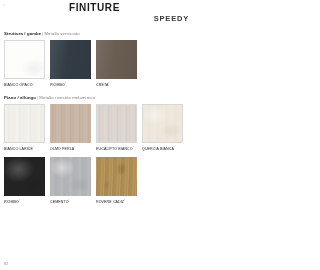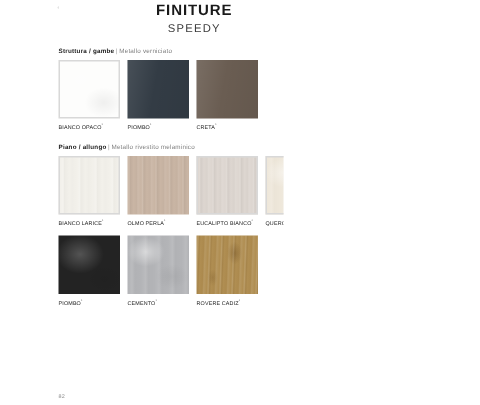--- a/index.html
+++ b/index.html
@@ -14,42 +14,42 @@
     font-family: "Liberation Sans", sans-serif;
     color: #231f20;
     position: relative;
   }
 
   .page {
     width: 189px;
     height: 270px;
     position: relative;
     box-sizing: border-box;
-    margin-left: 35px;
   }
 
   
   .header {
     padding-top: 2px;
     text-align: center;
   }
   .title {
     font-size: 10px;
     font-weight: bold;
     letter-spacing: 0.6px;
     line-height: 11px;
     color: #1a1a1a;
   }
   .subtitle {
     font-size: 7.5px;
-    font-weight: normal;
+    font-weight: bold;
     letter-spacing: 0.8px;
     line-height: 10px;
     color: #3a3a3a;
     margin-top: 1px;
+    text-align: right;
   }
 
   .corner-mark {
     position: absolute;
     top: 3px;
     left: 3px;
     width: 4px;
     height: 4px;
     font-size: 3px;
     color: #b9b9b9;

